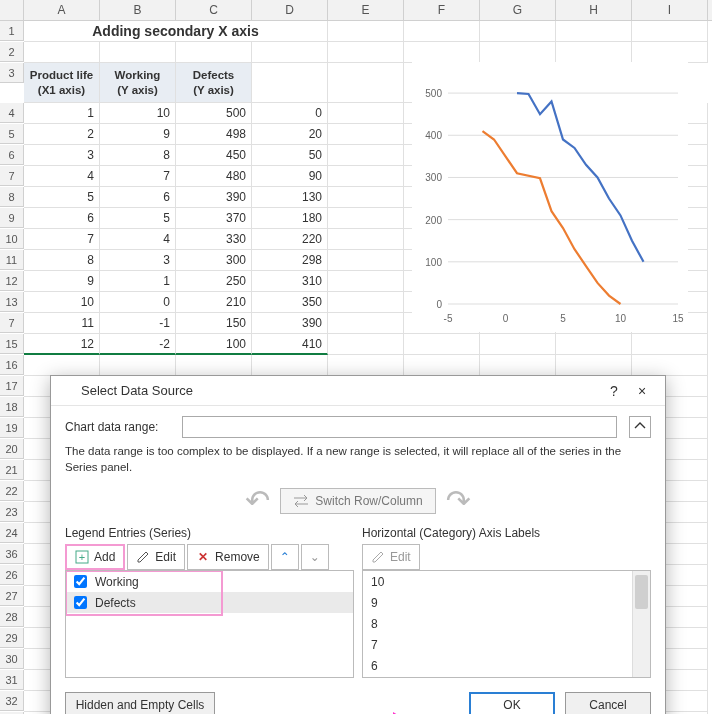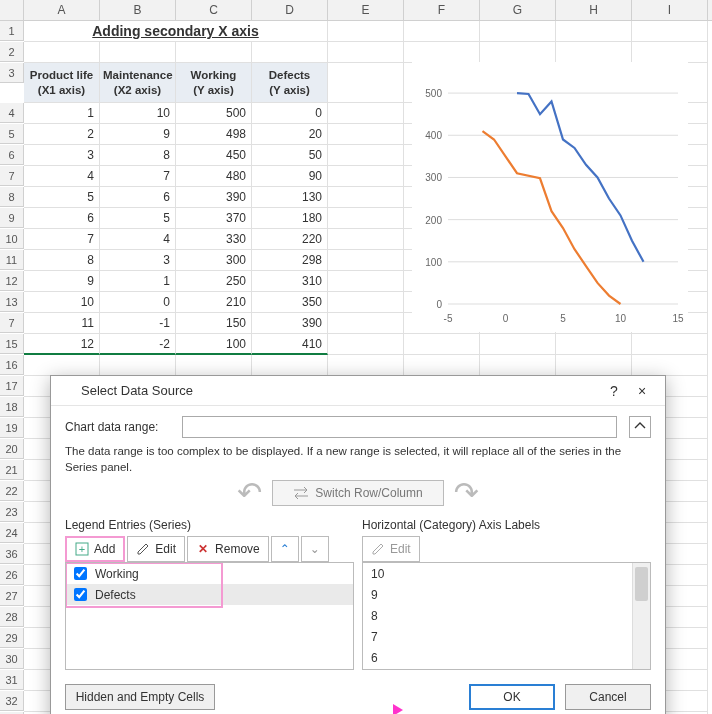--- a/index.html
+++ b/index.html
@@ -51,21 +51,20 @@
   overflow: hidden;
   white-space: nowrap;
 }
 .cell.right { text-align: right; }
 .cell.sel { border-bottom: 2px solid #107c41; }
 .title-row .cell.title {
   grid-column: 2 / span 4;
   font-weight: bold;
   font-size: 14px;
   text-align: center;
-  text-decoration: underline;
 }
 .headcell {
   background: #e8edf3;
   font-weight: bold;
   font-size: 11.5px;
   text-align: center;
   padding: 17px 3px;
   line-height: 1.25;
   display: flex;
   flex-direction: column;
@@ -110,27 +109,27 @@
 .dlg-body { padding: 10px 14px 14px; }
 .dlg-row { display: flex; align-items: center; margin-bottom: 6px; gap: 12px;}
 .dlg-label { width: 105px; }
 .dlg-range-input {
   flex: 1; height: 22px; border: 1px solid #aaa; background: #fff;
 }
 .rangepick {
   width: 22px; height: 22px; border: 1px solid #aaa; display: flex;
   align-items: center; justify-content: center; cursor: pointer;
 }
-.msg { font-size: 11.5px; color: #333; line-height: 1.35; }
+.msg { font-size: 11.5px; color: #333; margin-bottom: 8px; line-height: 1.35; }
 .swap-row {
   display: flex; align-items: center; justify-content: center;
   gap: 10px; margin-bottom: 8px; position: relative;
 }
 .swap-btn {
-  height: 26px; padding: 0 20px; border: 1px solid #bbb; background: #f5f5f5;
+  height: 26px; padding: 0 12px; border: 1px solid #bbb; background: #f5f5f5;
   display: flex; align-items: center; gap: 6px; color: #777; font-size: 12px;
 }
 .curved { color:#bbb; font-size: 30px; }
 .curved.l { transform: scaleX(-1); }
 .panel-row { display: flex; gap: 8px; }
 .panel { flex: 1; }
 .panel-title { font-size: 12px; margin-bottom: 4px; }
 .toolbar { display: flex; gap: 2px; margin-bottom: 0; }
 .tbtn {
   height: 26px; border: 1px solid #bbb; background: #fff;
@@ -211,24 +210,20 @@
         <div class="cell"></div>
         <div class="cell"></div>
         <div class="cell"></div>
         <div class="cell"></div>
       </div>
       <div class="gridrow headrow" style="height: 40px;">
         <div class="rowhead">3</div>
         <div class="cell headcell">
           <div>Product life</div>
           <div>(X1 axis)</div>
-        </div>
-        <div class="cell headcell">
-          <div>Maintenance</div>
-          <div>(X2 axis)</div>
         </div>
         <div class="cell headcell">
           <div>Working</div>
           <div>(Y axis)</div>
         </div>
         <div class="cell headcell">
           <div>Defects</div>
           <div>(Y axis)</div>
         </div>
         <div class="cell"></div>

